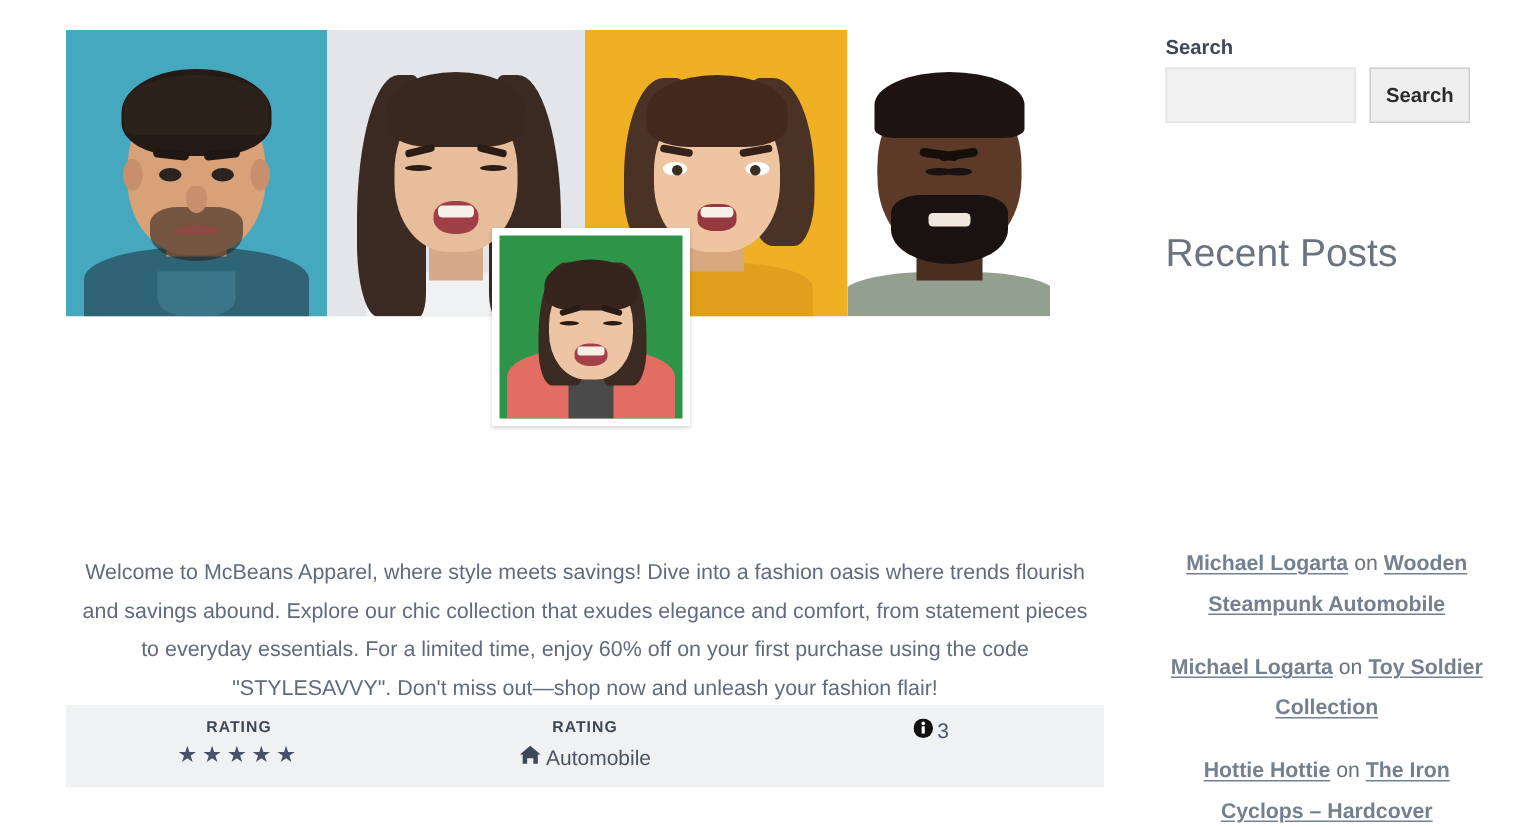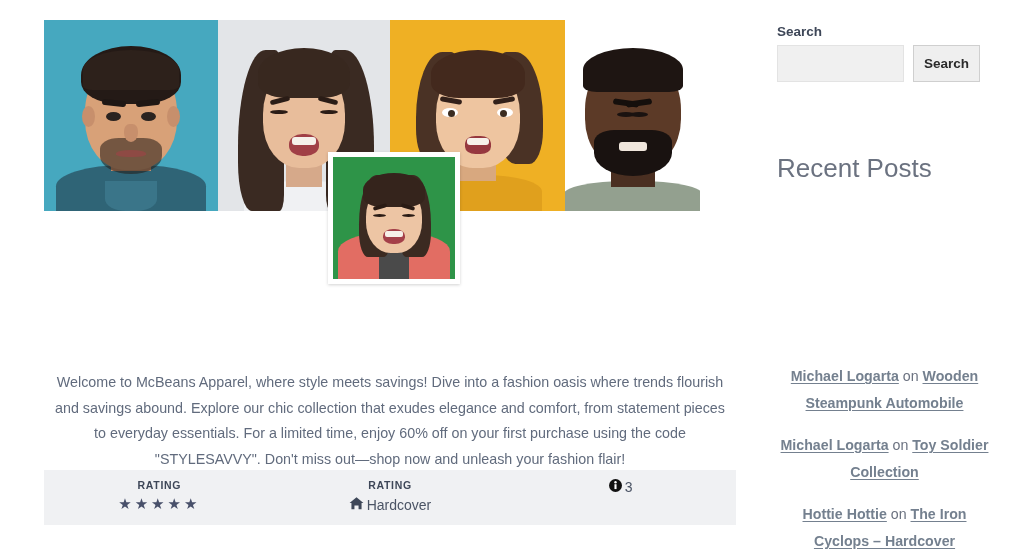--- a/index.html
+++ b/index.html
@@ -369,21 +369,21 @@
       </div>
 
       <div class="stat">
         <div class="stat-label">RATING</div>
         <div class="stat-value">
           <span class="icon-svg">
             <svg width="15" height="15" viewBox="0 0 16 16" fill="#3e4758">
               <path d="M8 1.2 0.6 7.4h2.0V14h3.2V10.1h4.4V14h3.2V7.4h2.0L8 1.2z"></path>
             </svg>
           </span>
-          <span>Hardcover</span>
+          <span>Automobile</span>
         </div>
       </div>
 
       <div class="stat">
         <div class="stat-value">
           <span class="icon-svg">
             <svg width="13" height="13" viewBox="0 0 16 16" fill="#111111">
               <circle cx="8" cy="8" r="8"></circle>
               <circle cx="8" cy="4" r="1.5" fill="#ffffff"></circle>
               <rect x="6.7" y="6.4" width="2.6" height="6" fill="#ffffff"></rect>

